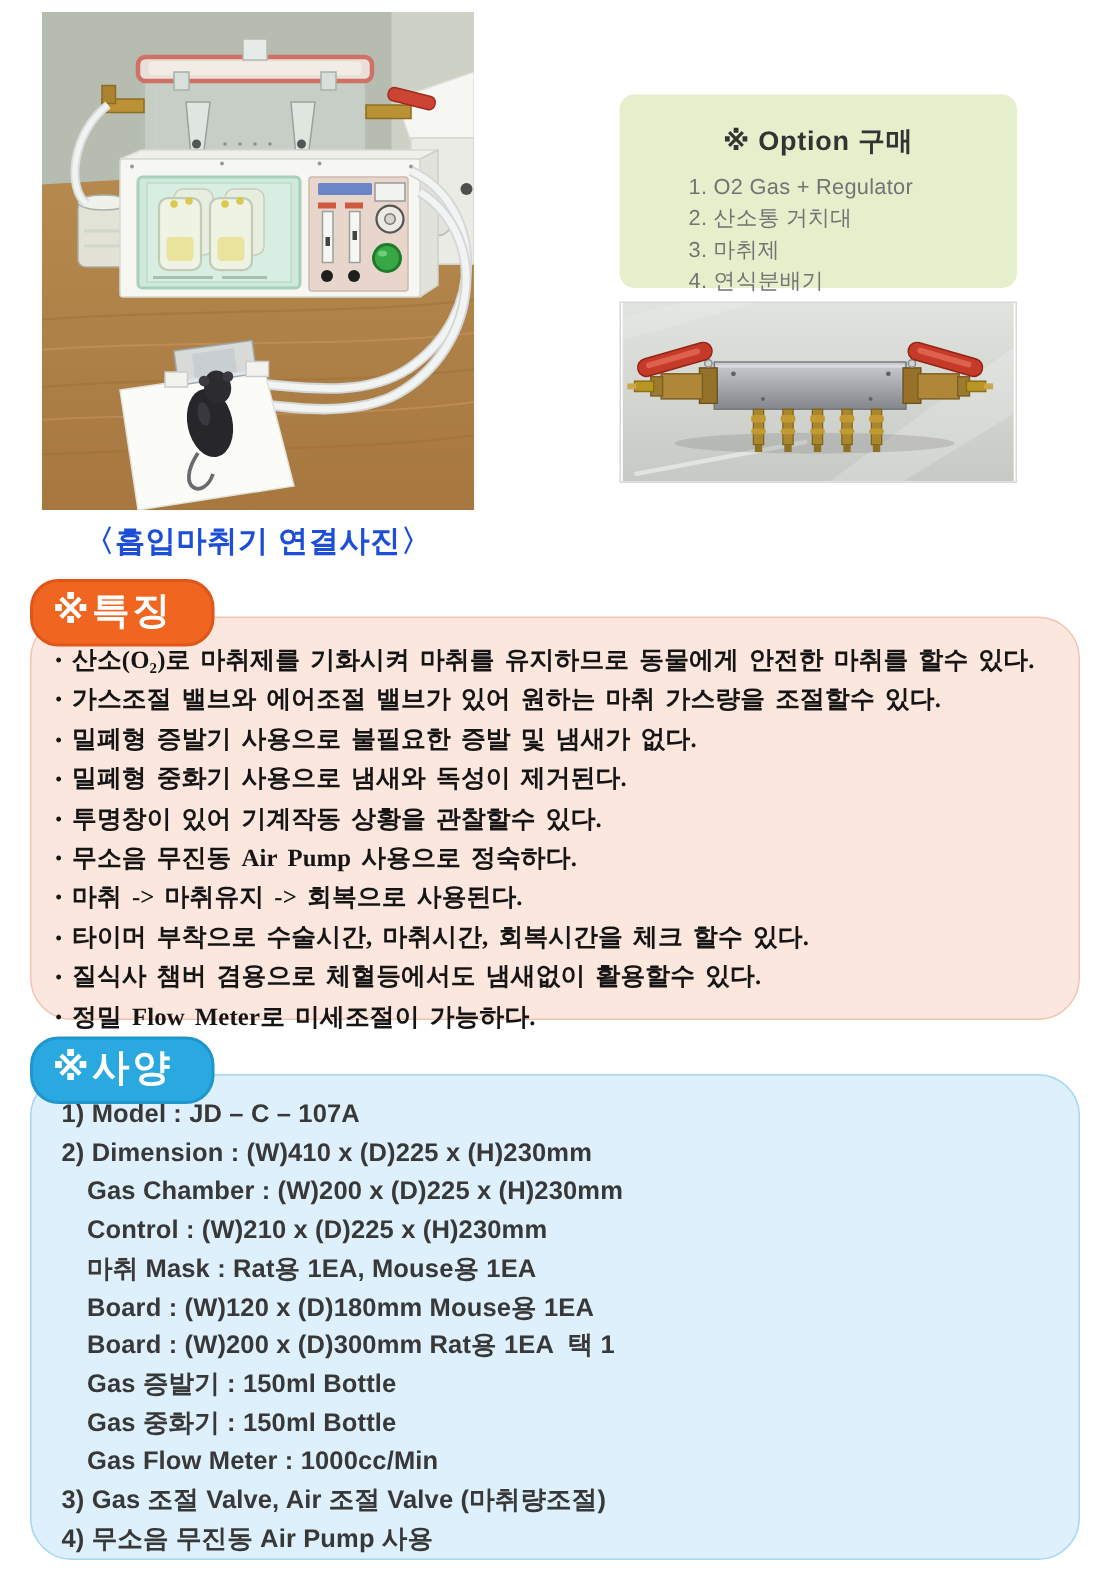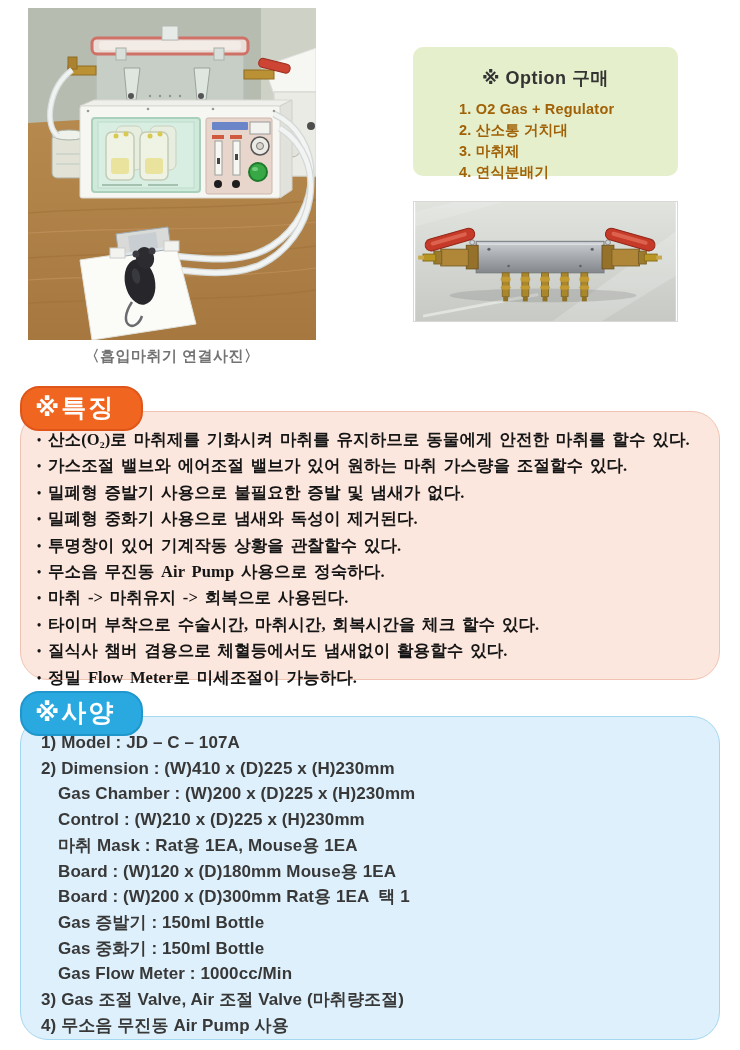--- a/index.html
+++ b/index.html
@@ -4,28 +4,28 @@
 <style>
   html,body{margin:0;padding:0;background:#ffffff;}
   .page{position:relative;width:740px;height:1050px;background:#ffffff;overflow:hidden;
         font-family:"Liberation Sans","DejaVu Sans",sans-serif;}
   figure{margin:0;}
   .photo{position:absolute;}
   .photo svg{display:block;width:100%;height:100%;}
   .photo-left{left:28px;top:8px;width:288px;height:332px;}
   .photo-right{left:413px;top:201px;width:265px;height:121px;border:1px solid #d8d8d4;box-sizing:border-box;}
 
-  .option-box{position:absolute;left:413px;top:47px;width:265px;height:129px;
+  .option-box{position:absolute;left:413px;top:63px;width:265px;height:129px;
               background:#e5efcc;border-radius:10px;box-sizing:border-box;}
   .option-title{margin-top:19px;text-align:center;font-size:18px;font-weight:bold;color:#333;letter-spacing:0.5px;}
-  .option-list{list-style:none;margin:9px 0 0 46px;padding:0;font-size:14.5px;font-weight:bold;
-               color:#a16207;line-height:21px;letter-spacing:0.2px;}
-
-  .caption{position:absolute;top:347px;text-align:center;font-size:15px;font-weight:bold;
-           color:#737373;white-space:nowrap;letter-spacing:0.5px;}
+  .option-list{list-style:none;margin:9px 0 0 46px;padding:0;font-size:14.5px;font-weight:normal;
+               color:#737373;line-height:21px;letter-spacing:0.2px;}
+
+  .caption{position:absolute;top:347px;text-align:center;font-size:20px;font-weight:bold;
+           color:#1d4ed8;white-space:nowrap;letter-spacing:0.5px;}
   .caption-left{left:28px;width:288px;}
   .caption-right{left:401px;width:289px;}
 
   .section-label{position:absolute;z-index:2;color:#fff;font-weight:bold;font-size:25px;
                  padding:4px 26px 7px 13px;border-radius:19px;letter-spacing:2px;line-height:1.2;}
   .features-label{left:20px;top:386px;background:#f0651f;border:2px solid #e0561a;}
   .specs-label{left:20px;top:691px;background:#29a9e0;border:2px solid #1f97cd;}
 
   .panel{position:absolute;left:20px;width:700px;border-radius:28px;box-sizing:border-box;z-index:1;}
   .features-panel{top:411px;height:269px;background:#fce7de;border:1.5px solid #f1c3b1;}

